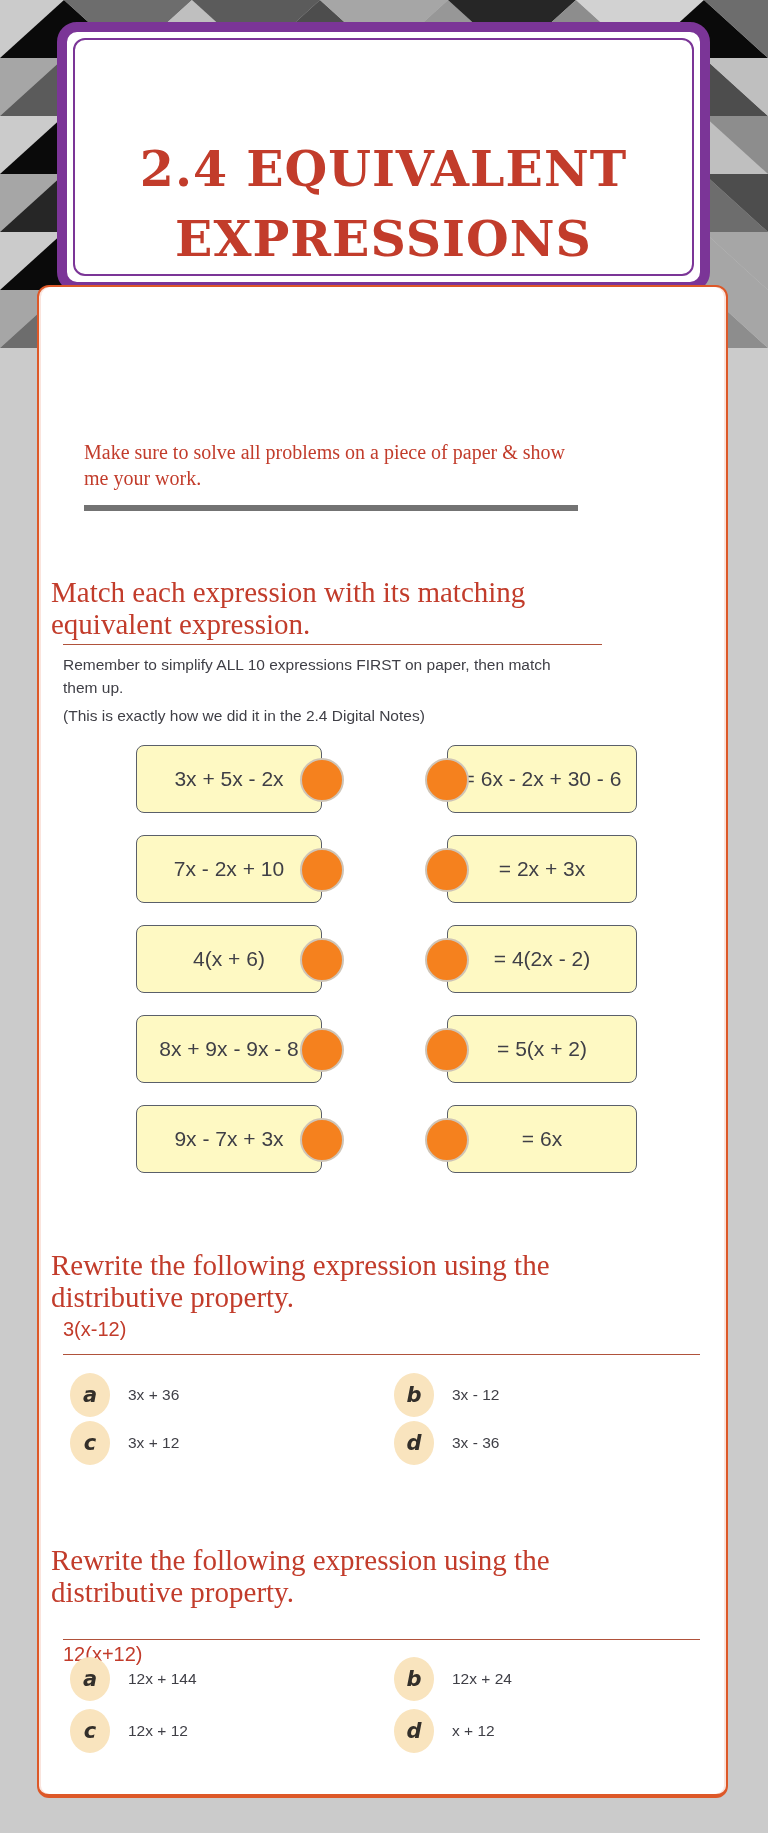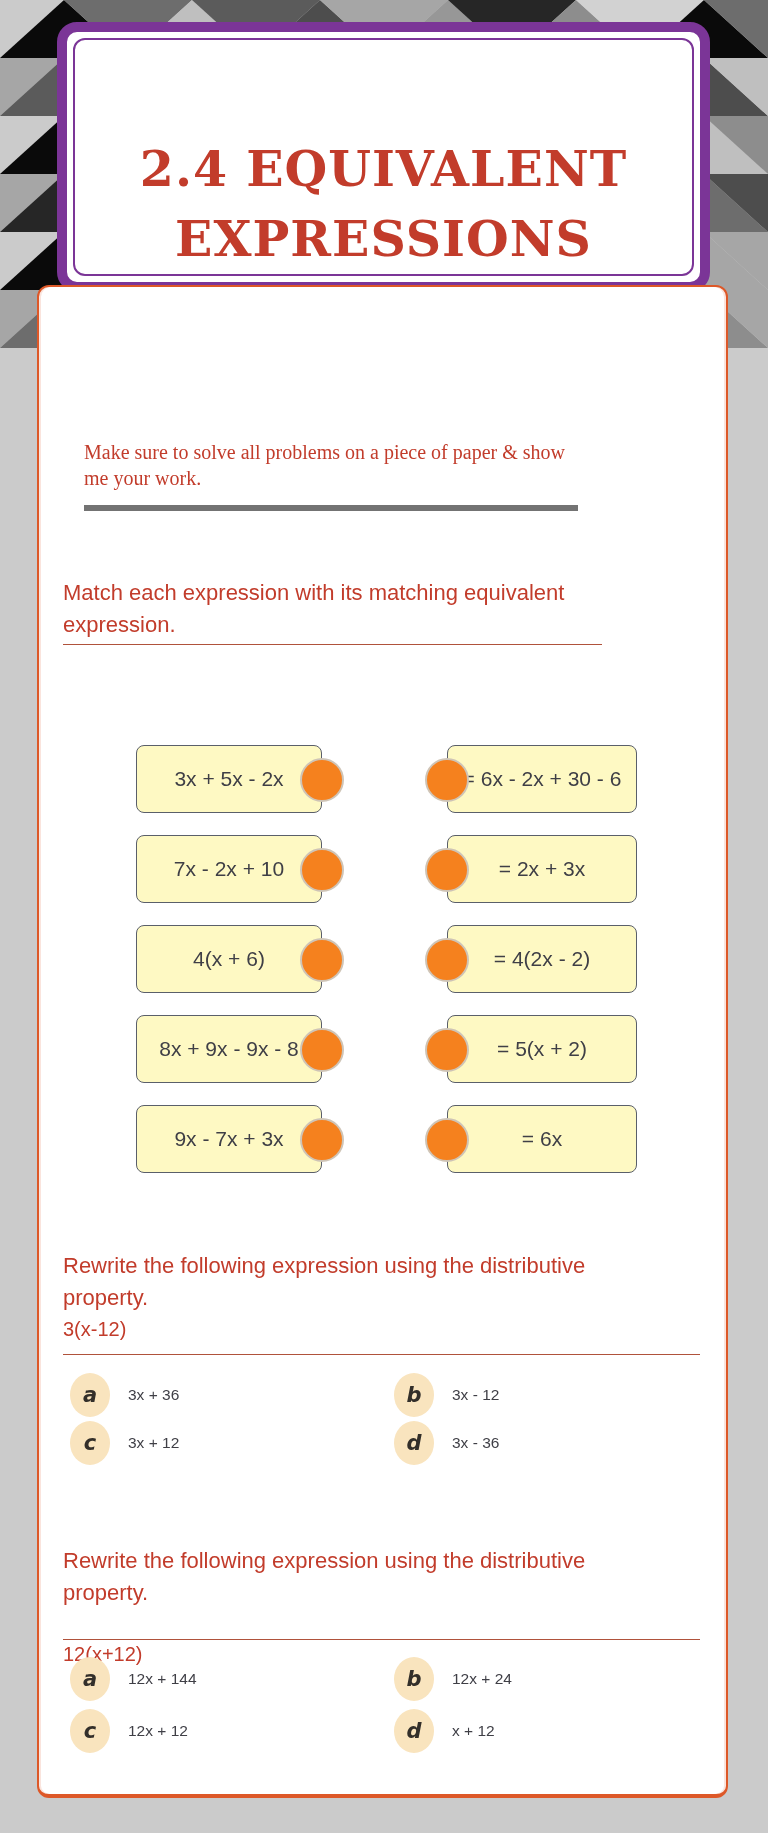--- a/index.html
+++ b/index.html
@@ -37,22 +37,22 @@
   }
   .orange-card *{box-sizing:border-box;}
   
   .quote-block{
     position:absolute;left:45px;top:152px;width:494px;
     font-family:"Liberation Serif",serif;font-size:20px;line-height:26px;
     color:#c23c2b;border-bottom:6px solid #737373;padding-bottom:14px;
   }
   
   .section-heading{
-    position:absolute;left:24px;width:545px;
-    font-family:Liberation Sans, sans-serif;font-size:22px;line-height:31.5px;
+    position:absolute;left:12px;width:545px;
+    font-family:Liberation Serif, serif;font-size:29px;line-height:31.5px;
     color:#c23c2b;
   }
   .heading-match{top:290px;}
   .rule{position:absolute;left:24px;height:0;border-top:1px solid #b0523b;}
   .rule-match{top:357px;width:539px;}
   .match-note{
     position:absolute;left:24px;top:366px;width:520px;
     font-size:15.5px;line-height:23px;color:#3f3f46;
   }
   .match-note p{margin:0 0 5px 0;}
@@ -176,20 +176,24 @@
   </div>
 </div>
 
 <div class="orange-card">
 
   <div class="quote-block">Make sure to solve all problems on a piece of paper &amp; show me your work.</div>
 
   <div class="section-heading heading-match">Match each expression with its matching equivalent expression.</div>
   <div class="rule rule-match"></div>
 
+  <div class="match-note">
+    <p>Remember to simplify ALL 10 expressions FIRST on paper, then match them up.</p>
+    <p>(This is exactly how we did it in the 2.4 Digital Notes)</p>
+  </div>
 
   <div class="match-row" style="top:458px;">
     <div class="match-box match-box-left">
       <span>3x + 5x - 2x</span>
       <span class="match-dot dot-right"></span>
     </div>
     <div class="match-box match-box-right">
       <span class="match-dot dot-left"></span>
       <span>= 6x - 2x + 30 - 6</span>
     </div>

